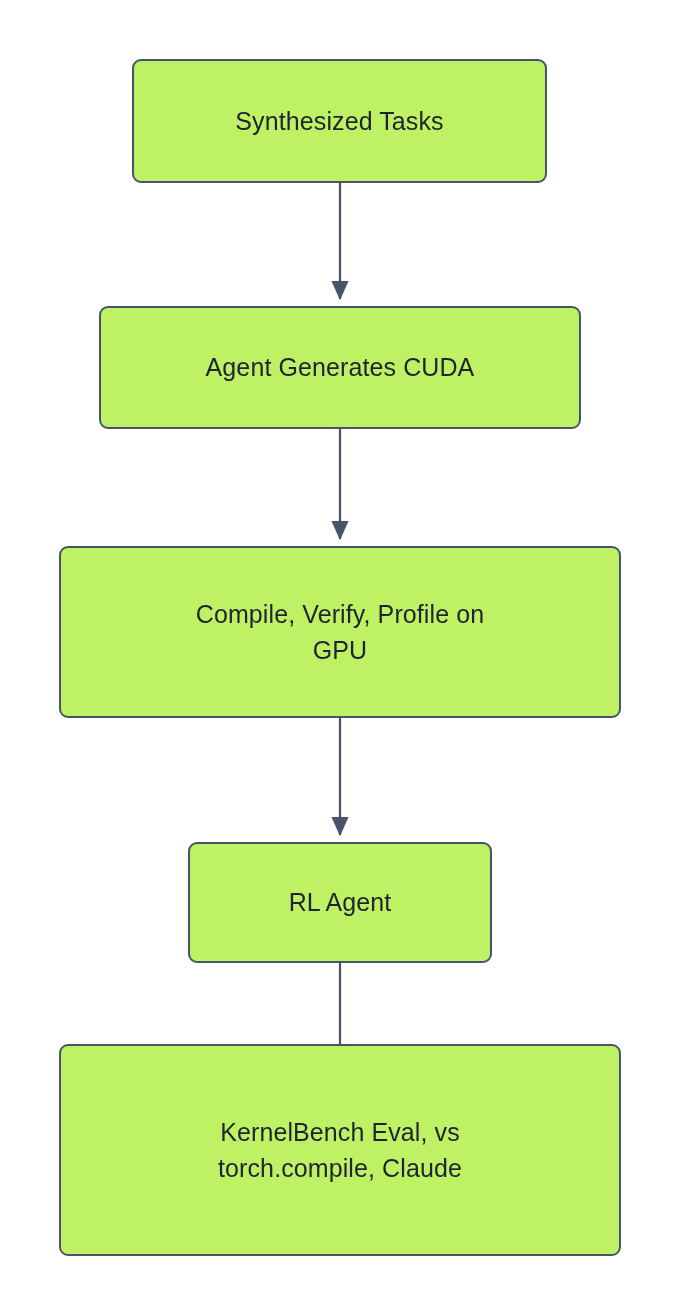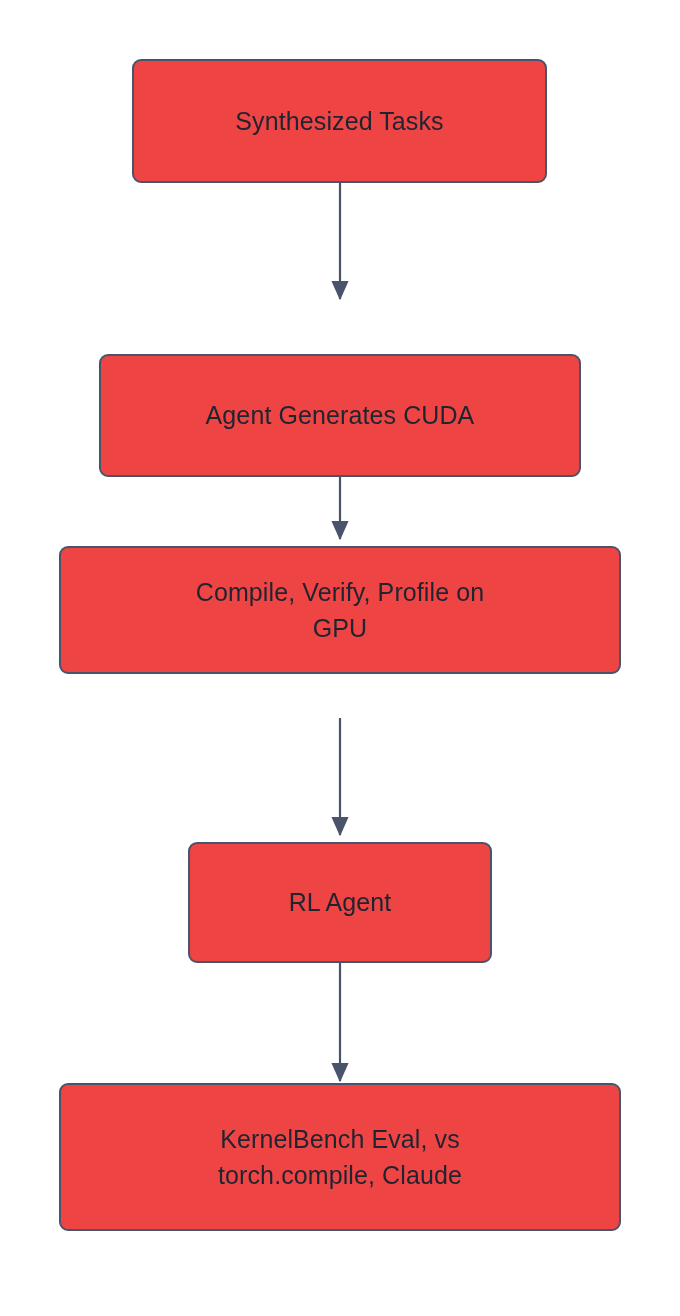--- a/index.html
+++ b/index.html
@@ -21,43 +21,43 @@
     position: absolute;
     left: 0;
     top: 0;
     width: 680px;
     height: 1316px;
     pointer-events: none;
   }
   .flow-node {
     position: absolute;
     box-sizing: border-box;
-    background: #ef4444;
+    background: #bef264;
     border: 2px solid #49536a;
     border-radius: 9px;
     display: flex;
     align-items: center;
     justify-content: center;
     text-align: center;
   }
   .flow-node-label {
     color: #1f2430;
     font-size: 25px;
     line-height: 1.45;
     font-weight: 400;
     letter-spacing: 0.1px;
     padding: 0 14px;
     white-space: pre-line;
   }
   
   #node-synthesized-tasks { left: 132px; top: 59px;   width: 415px; height: 124px; }
-  #node-agent-generates   { left: 99px;  top: 306px;  width: 482px; height: 123px; margin-top: 48px; }
-  #node-compile-verify    { left: 59px;  top: 546px;  width: 562px; height: 128px; }
+  #node-agent-generates   { left: 99px;  top: 306px;  width: 482px; height: 123px; }
+  #node-compile-verify    { left: 59px;  top: 546px;  width: 562px; height: 172px; }
   #node-rl-update         { left: 188px; top: 842px;  width: 304px; height: 121px; }
-  #node-kernelbench-eval  { left: 59px;  top: 1083px; width: 562px; height: 148px; }
+  #node-kernelbench-eval  { left: 59px;  top: 1044px; width: 562px; height: 212px; }
 </style>
 </head>
 <body>
 
 <div id="flowchart-canvas">
 
   <svg class="edge-layer" viewBox="0 0 680 1316" width="680" height="1316" xmlns="http://www.w3.org/2000/svg">
     <defs>
       <marker id="arrowhead" markerWidth="9" markerHeight="8" refX="8.4" refY="4" orient="auto" markerUnits="strokeWidth">
         <path d="M0,0 L9,4 L0,8 z" fill="#49536a"></path>

